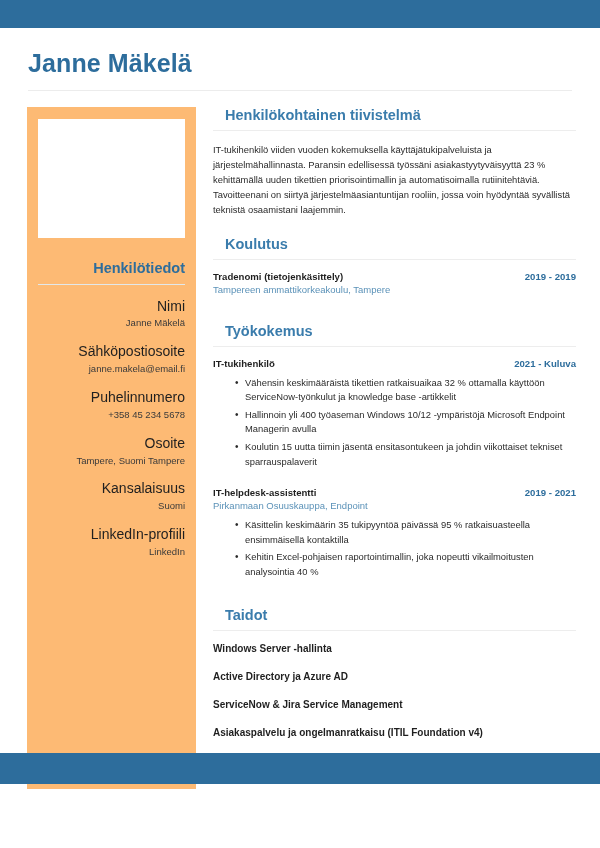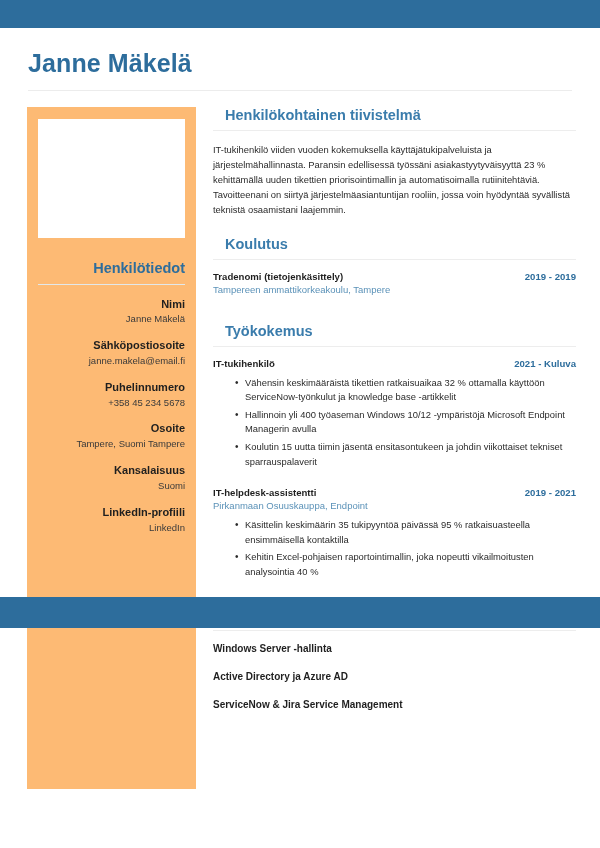--- a/index.html
+++ b/index.html
@@ -10,21 +10,21 @@
     width: 600px;
     height: 848px;
     background: #ffffff;
     font-family: "Liberation Sans", sans-serif;
     color: #2b2b2b;
     overflow: hidden;
   }
   .page {
     position: relative;
     width: 600px;
-    height: 628px;
+    height: 784px;
     background: #ffffff;
     box-sizing: border-box;
   }
   .topbar {
     position: absolute;
     top: 0;
     left: 0;
     width: 600px;
     height: 28px;
     background: #2d6d9c;
@@ -93,22 +93,22 @@
   .sidebar-rule {
     height: 1px;
     background: #e2e8ea;
     margin: 8px 0 12px 0;
   }
   .info-item {
     margin-bottom: 12px;
     padding-left: 1px;
   }
   .info-label {
-    font-size: 11px;
-    font-weight: bold;
+    font-size: 14px;
+    font-weight: normal;
     color: #1f1f1f;
     line-height: 1.35;
     margin-bottom: 2px;
   }
   .info-value {
     font-size: 9.5px;
     color: #3a3a3a;
     line-height: 1.35;
     word-break: break-word;
   }
@@ -294,20 +294,21 @@
           </div>
           <div class="spacer-md"></div>
         </section>
 
         <section class="section">
           <div class="section-heading">Taidot</div>
           <div class="section-rule"></div>
           <div class="skill-item">Windows Server -hallinta</div>
           <div class="skill-item">Active Directory ja Azure AD</div>
           <div class="skill-item">ServiceNow &amp; Jira Service Management</div>
+          <div class="skill-item">Asiakaspalvelu ja ongelmanratkaisu (ITIL Foundation v4)</div>
         </section>
 
       </main>
     </div>
   </div>
 
   <div class="bottombar"></div>
 </div>
 
 </body></html>

